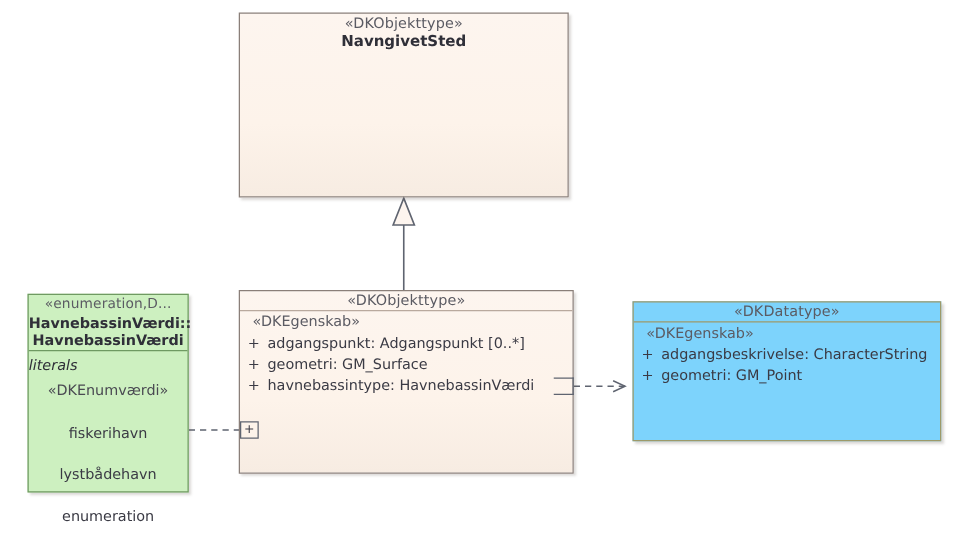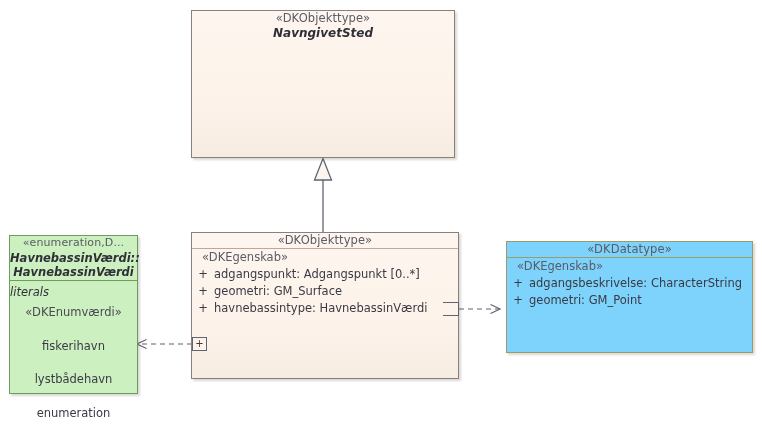--- a/index.html
+++ b/index.html
@@ -49,21 +49,20 @@
     font-size: 11.5px;
     color: #5b5b63;
     letter-spacing: 0.1px;
     display: block;
   }
   .cls-name {
     font-size: 12px;
     font-weight: bold;
     color: #2f2f38;
     display: block;
-    font-style: italic;
   }
   .cls-name.abstract {
   }
 
   
   .node-objekttype {
     background: linear-gradient(to bottom, #fdf5ef 0%, #fdf3ea 60%, #f7ece2 100%);
   }
   .node-objekttype .compartment + .compartment { border-top-color: #b9a99e; }
   .node-datatype {
@@ -228,21 +227,21 @@
         <span class="attr-vis">+</span>
         <span class="attr-text">adgangsbeskrivelse: CharacterString</span>
       </div>
       <div class="attr-row">
         <span class="attr-vis">+</span>
         <span class="attr-text">geometri: GM_Point</span>
       </div>
     </div>
   </div>
 
-  <div class="uml-node node-enum" style="left:9px; top:235px; width:129px; height:159px;">
+  <div class="uml-node node-enum" style="left:22px; top:235px; width:129px; height:159px;">
     <div class="compartment hdr enum-hdr">
       <span class="stereotype">«enumeration,D...</span>
       <span class="cls-name">HavnebassinVærdi::</span>
       <span class="cls-name">HavnebassinVærdi</span>
     </div>
     <div class="compartment">
       <div class="lit-title">literals</div>
       <div class="lit-stereo">«DKEnumværdi»</div>
       <div class="lit-item">fiskerihavn</div>
       <div class="lit-item">lystbådehavn</div>

